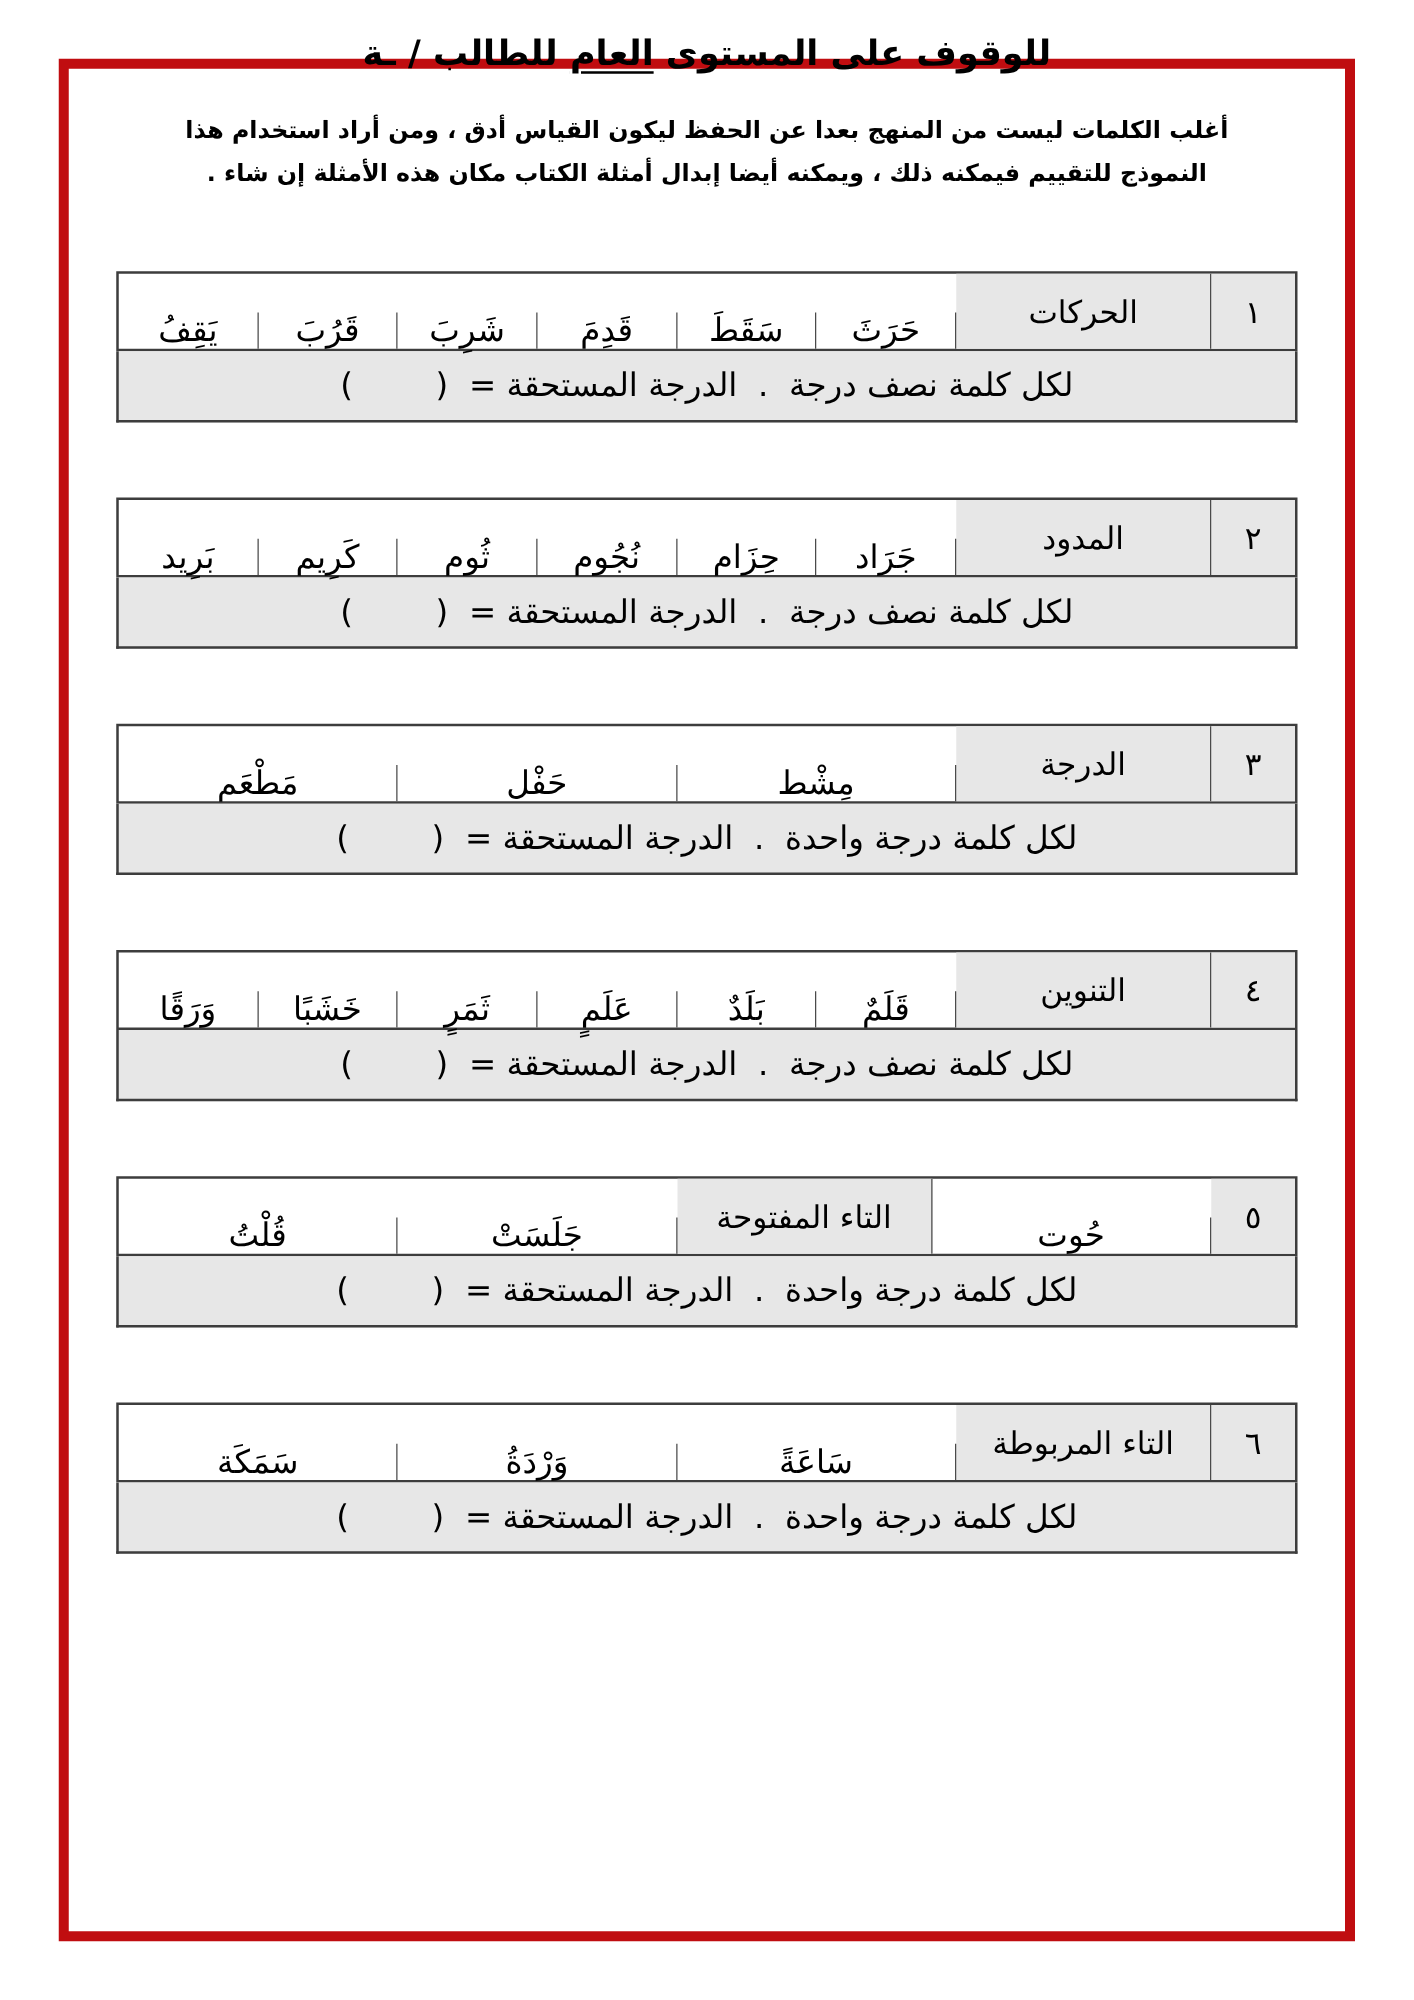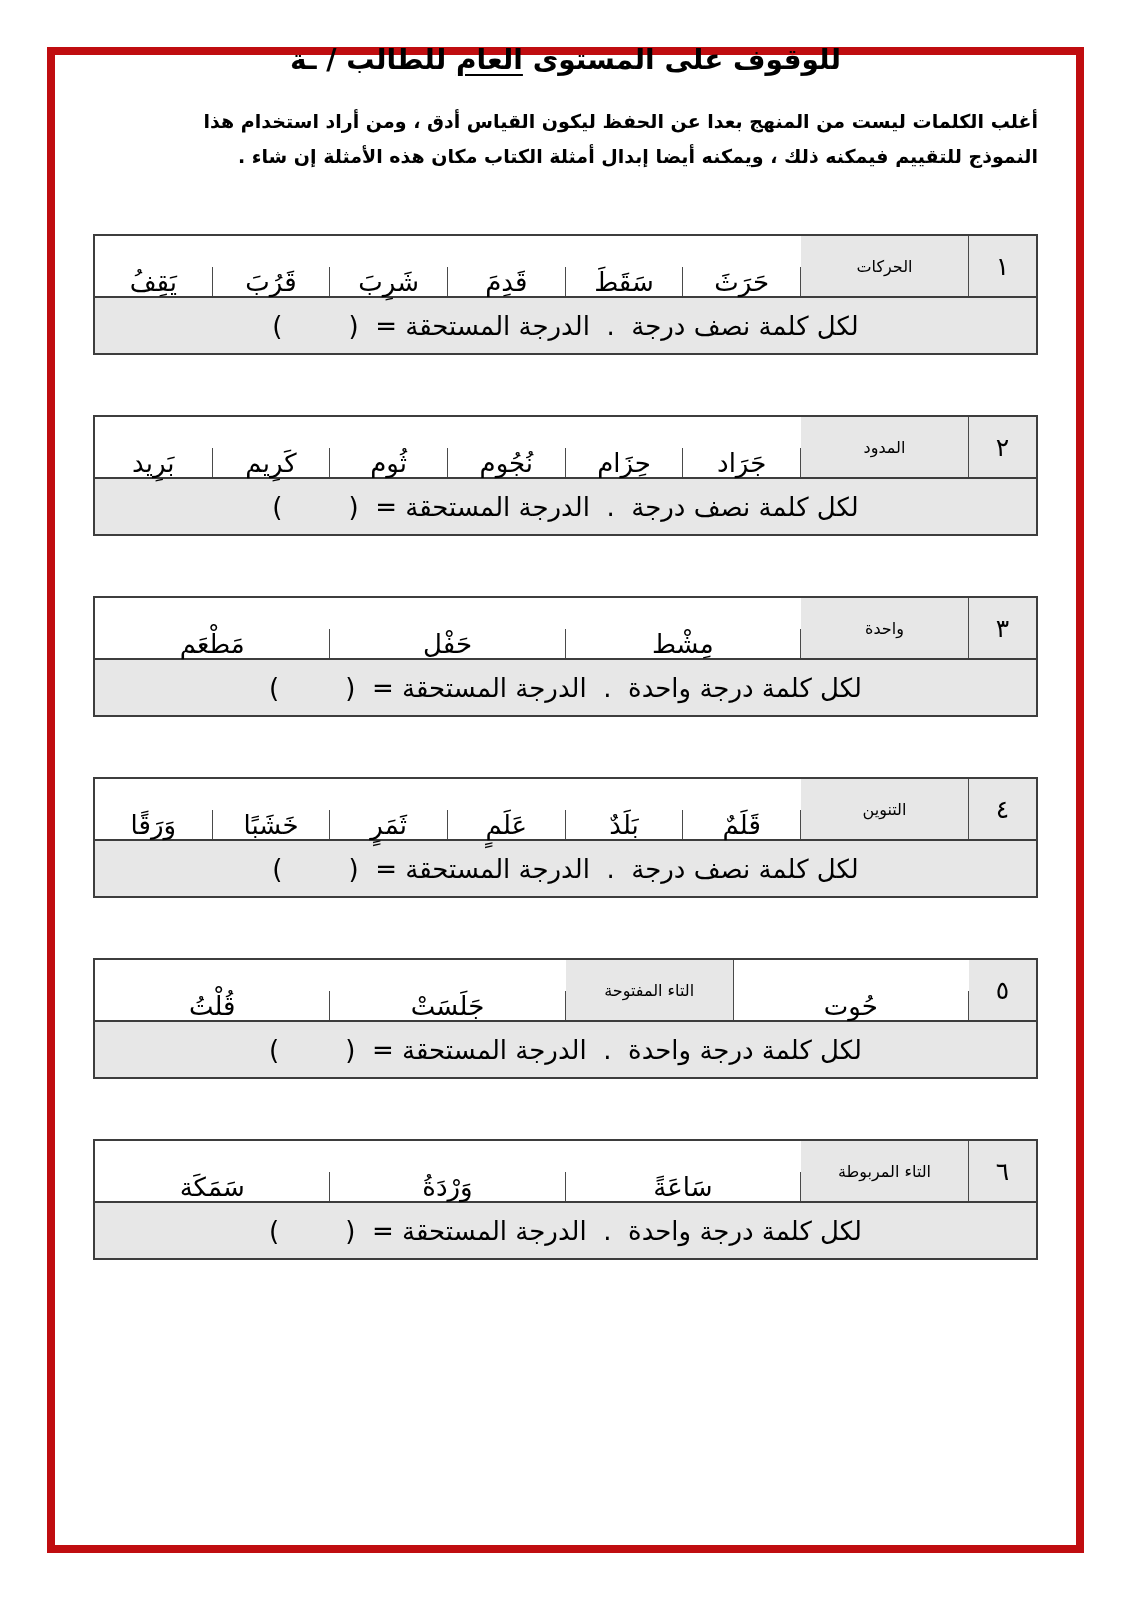--- a/index.html
+++ b/index.html
@@ -24,29 +24,30 @@
     width:945px;
   }
   .title {
     margin:138px 0 0 0;
     text-align:center;
     font-size:29px;
     font-weight:bold;
     line-height:36px;
   }
   .subtitle {
-    margin:42px 0 0 0;
+    margin:25px 0 0 0;
     text-align:center;
     font-size:28px;
     font-weight:bold;
     line-height:35px;
   }
   .subtitle .u { text-decoration:underline; text-decoration-thickness:2px; text-underline-offset:5px; }
   .intro {
     margin:27px 0 0 0;
+    text-align:center;
     font-size:19px;
     font-weight:bold;
     line-height:35px;
   }
   #sections { margin-top:60px; }
   .block { margin-bottom:60px; }
   .word-row {
     display:flex;
     height:64px;
     border:2px solid #3d3d3d;
@@ -55,21 +56,21 @@
   }
   .cell {
     display:flex;
     align-items:center;
     justify-content:center;
     box-sizing:border-box;
     white-space:nowrap;
   }
   .word-row > .cell:not(:first-child) { border-inline-start:1px solid #4a4a4a; }
   .num-cell  { flex:none; width:67px;  background:#e7e7e7; font-size:25px; }
-  .cat-cell  { flex:none; width:168px; background:#e7e7e7; font-size:16px; }
+  .cat-cell  { flex:none; width:204px; background:#e7e7e7; font-size:25px; }
   .word-cell { flex:1; font-size:26px;margin-top:31px; }
   .score-row {
     height:57px;
     background:#e7e7e7;
     border:2px solid #3d3d3d;
     border-top-width:0;
     box-sizing:border-box;
     display:flex;
     align-items:center;
     justify-content:center;
@@ -117,21 +118,21 @@
             <div class="cell word-cell">ثُوم</div>
             <div class="cell word-cell">كَرِيم</div>
             <div class="cell word-cell">بَرِيد</div>
           </div>
     <div class="score-row" dir="rtl">لكل كلمة نصف درجة &nbsp;. &nbsp;الدرجة المستحقة = &nbsp;(&nbsp;&nbsp;&nbsp;&nbsp;&nbsp;&nbsp;&nbsp;&nbsp;)</div>
   </section>
 
   <section class="block">
     <div class="word-row" dir="rtl">
       <div class="cell num-cell">٣</div>
-      <div class="cell cat-cell">واحدة</div>
+      <div class="cell cat-cell">الدرجة</div>
     <div class="cell word-cell">مِشْط</div>
             <div class="cell word-cell">حَفْل</div>
             <div class="cell word-cell">مَطْعَم</div>
           </div>
     <div class="score-row" dir="rtl">لكل كلمة درجة واحدة &nbsp;. &nbsp;الدرجة المستحقة = &nbsp;(&nbsp;&nbsp;&nbsp;&nbsp;&nbsp;&nbsp;&nbsp;&nbsp;)</div>
   </section>
 
   <section class="block">
     <div class="word-row" dir="rtl">
       <div class="cell num-cell">٤</div>

